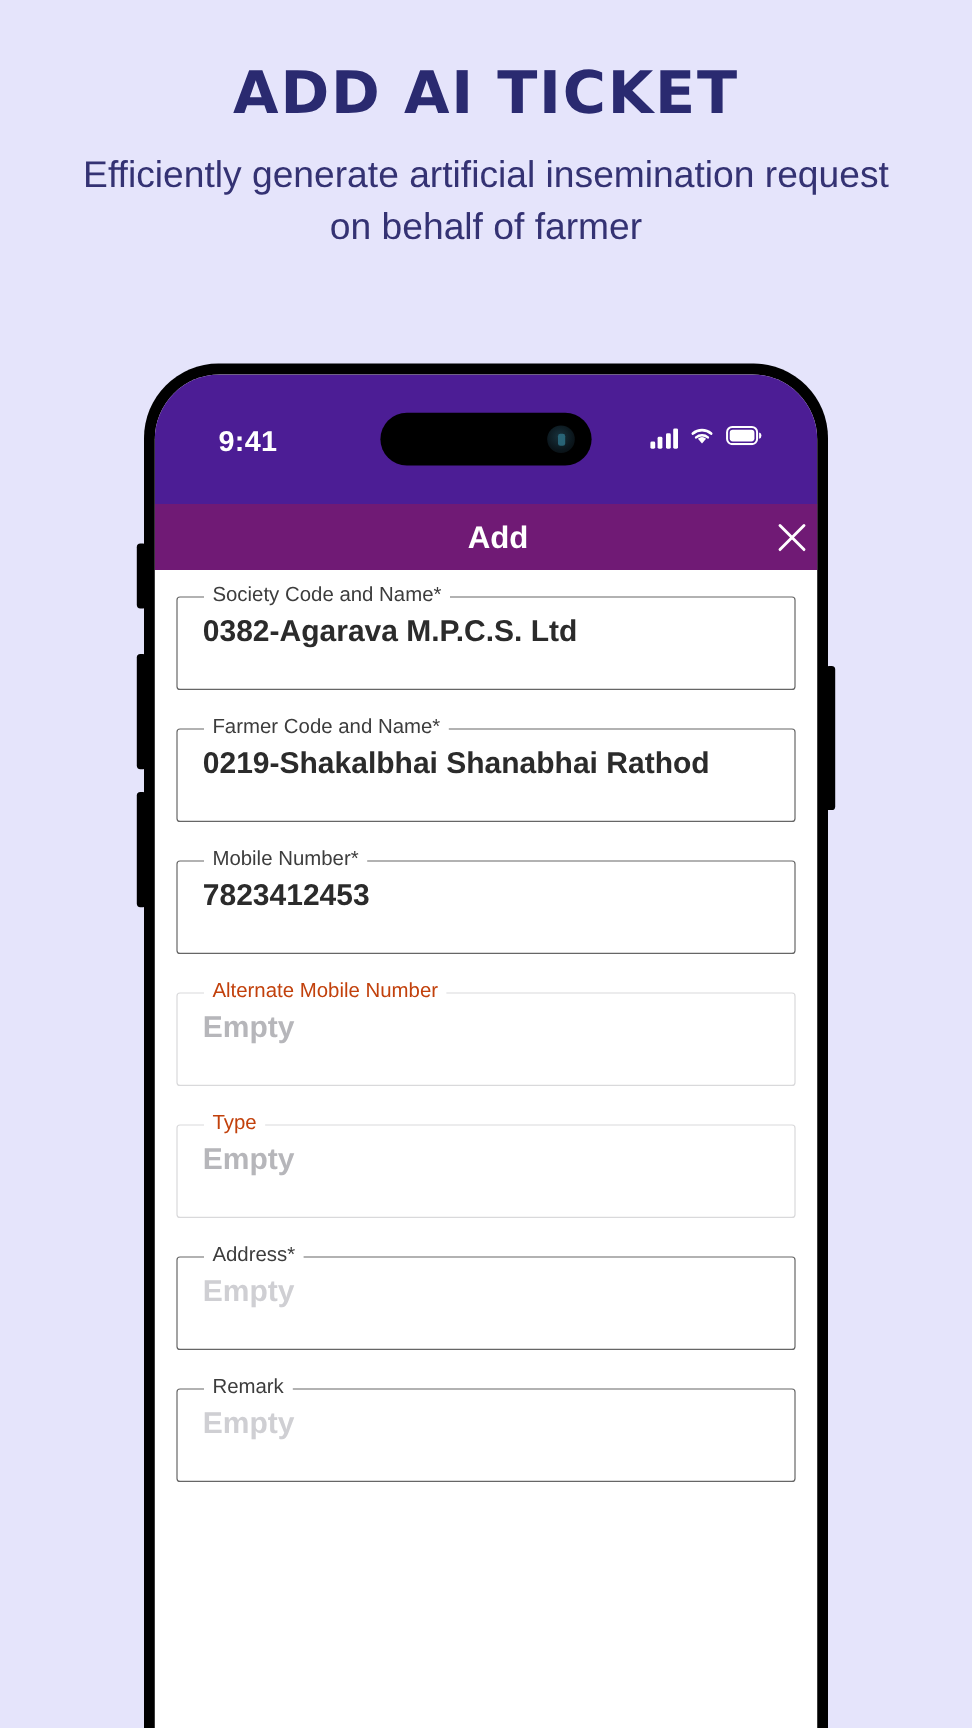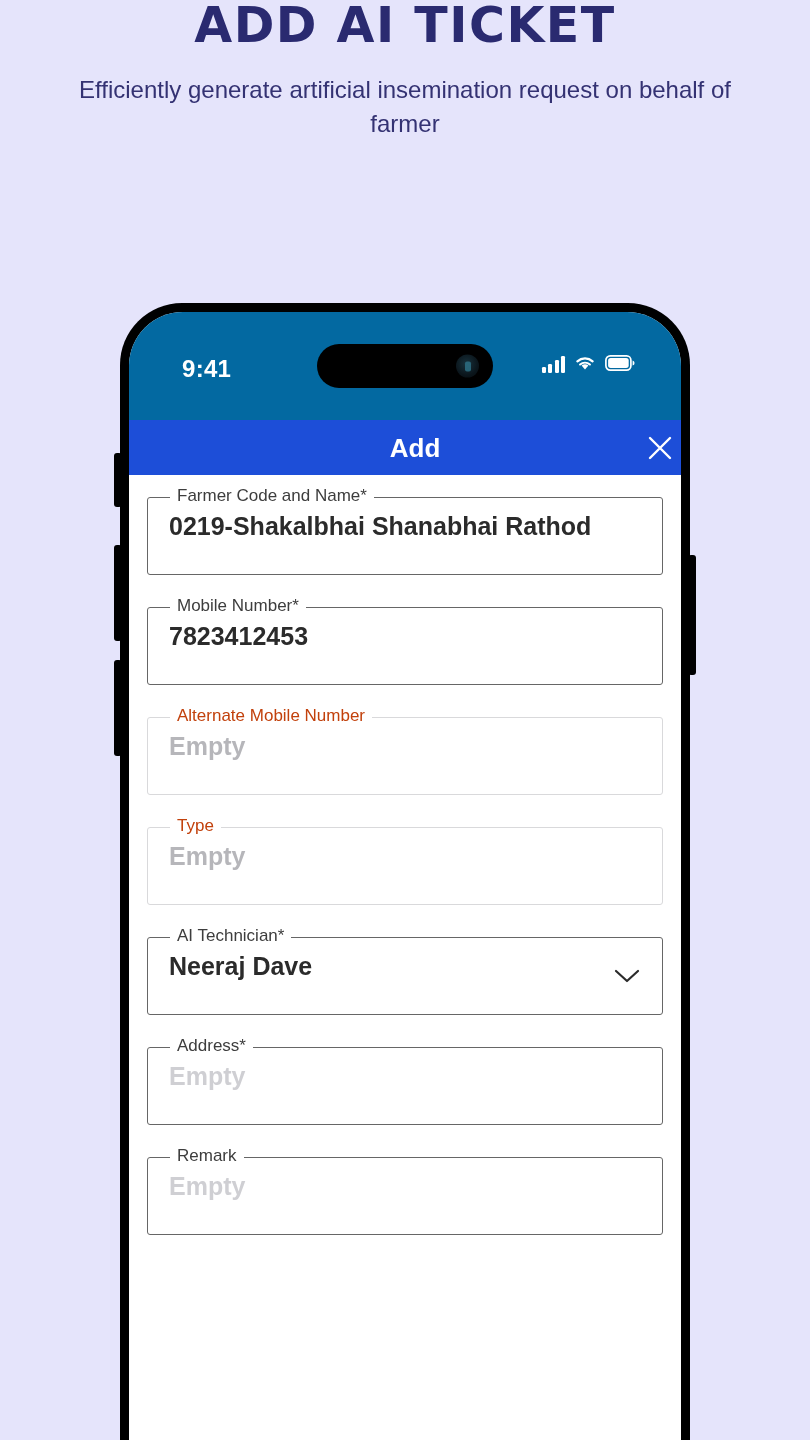--- a/index.html
+++ b/index.html
@@ -15,36 +15,37 @@
     font-family: "Liberation Sans", sans-serif;
     position: relative;
   }
 
   
   .promo {
     position: absolute;
     top: 0;
     left: 0;
     width: 810px;
+    padding-top: 52px;
     text-align: center;
   }
 
   .promo-title {
     font-family: "DejaVu Sans", sans-serif;
     font-size: 49px;
     font-weight: bold;
     letter-spacing: 1.5px;
     color: #2a2a70;
     line-height: 1.05;
   }
 
   .promo-sub {
     margin-top: 22px;
     font-family: "Liberation Sans", sans-serif;
-    font-size: 24px;
+    font-size: 31px;
     font-weight: 400;
     color: #343273;
     line-height: 1.38;
     padding: 0 58px;
   }
 
   
   .phone-wrap {
     position: absolute;
     left: 120px;
@@ -86,21 +87,21 @@
   .btn-voldn  { left: -6px; top: 357px;  width: 8px; height: 96px; }
   .btn-power  { left: 568px; top: 252px; width: 8px; height: 120px; }
 
   
   .status-bar {
     position: absolute;
     left: 0;
     top: 0;
     width: 552px;
     height: 108px;
-    background: #0369a1;
+    background: #4c1d95;
     z-index: 3;
   }
 
   .status-time {
     position: absolute;
     left: 53px;
     top: 43px;
     font-size: 24px;
     font-weight: bold;
     color: #ffffff;
@@ -161,21 +162,21 @@
   .wifi-ico { width: 22px; height: 17px; }
   .batt-ico { width: 30px; height: 16px; }
 
   
   .app-nav {
     position: absolute;
     left: 0;
     top: 108px;
     width: 572px;
     height: 55px;
-    background: #1d4ed8;
+    background: #701a75;
     z-index: 3;
   }
 
   .nav-title {
     position: absolute;
     left: 50%;
     top: 50%;
     transform: translate(-50%, -50%);
     font-size: 26px;
     font-weight: bold;
@@ -334,45 +335,40 @@
         <div class="nav-title">Add</div>
         <div class="nav-close">
           <svg width="30" height="30" viewBox="0 0 30 30">
             <path d="M5 5 L25 25 M25 5 L5 25" stroke="#ffffff" stroke-width="2.4" stroke-linecap="round"></path>
           </svg>
         </div>
       </div>
 
       <div class="form-body" id="form-body">
           <div class="field">
+            <div class="field-legend">Society Code and Name*</div>
+            <div class="field-value">0382-Agarava M.P.C.S. Ltd</div>
+          </div>
+          <div class="field">
             <div class="field-legend">Farmer Code and Name*</div>
             <div class="field-value">0219-Shakalbhai Shanabhai Rathod</div>
           </div>
           <div class="field">
             <div class="field-legend">Mobile Number*</div>
             <div class="field-value">7823412453</div>
           </div>
           <div class="field disabled">
             <div class="field-legend">Alternate Mobile Number</div>
             <div class="field-value placeholder">Empty</div>
           </div>
           <div class="field disabled">
             <div class="field-legend">Type</div>
             <div class="field-value placeholder">Empty</div>
           </div>
           <div class="field">
-            <div class="field-legend">AI Technician*</div>
-            <div class="field-value">Neeraj Dave</div>
-            <div class="chevron">
-              <svg width="28" height="18" viewBox="0 0 28 18">
-                <path d="M3 4 L14 14 L25 4" stroke="#2b2b2b" stroke-width="2.2" fill="none" stroke-linecap="round" stroke-linejoin="round"></path>
-              </svg>
-            </div>
-          </div>
-          <div class="field">
             <div class="field-legend">Address*</div>
             <div class="field-value placeholder">Empty</div>
           </div>
           <div class="field">
             <div class="field-legend">Remark</div>
             <div class="field-value placeholder">Empty</div>
           </div>
         </div>
 
     </div>

